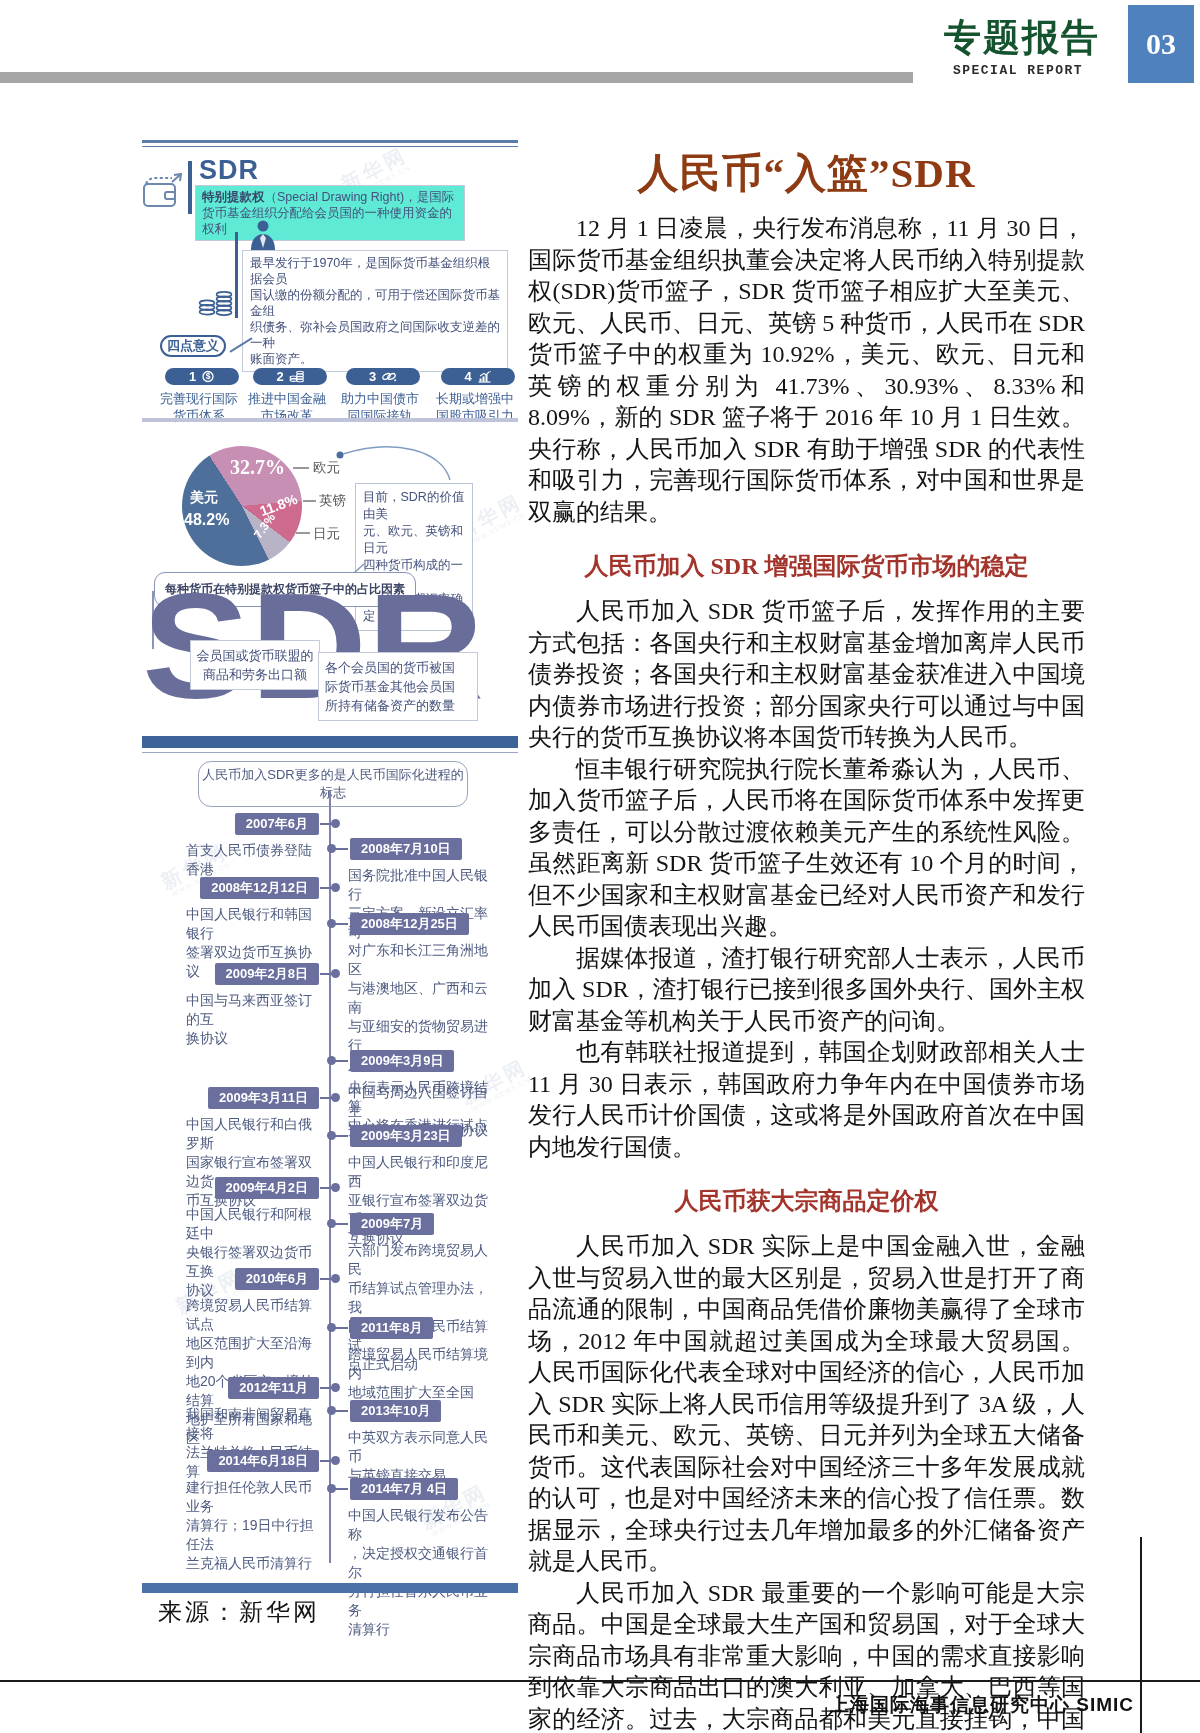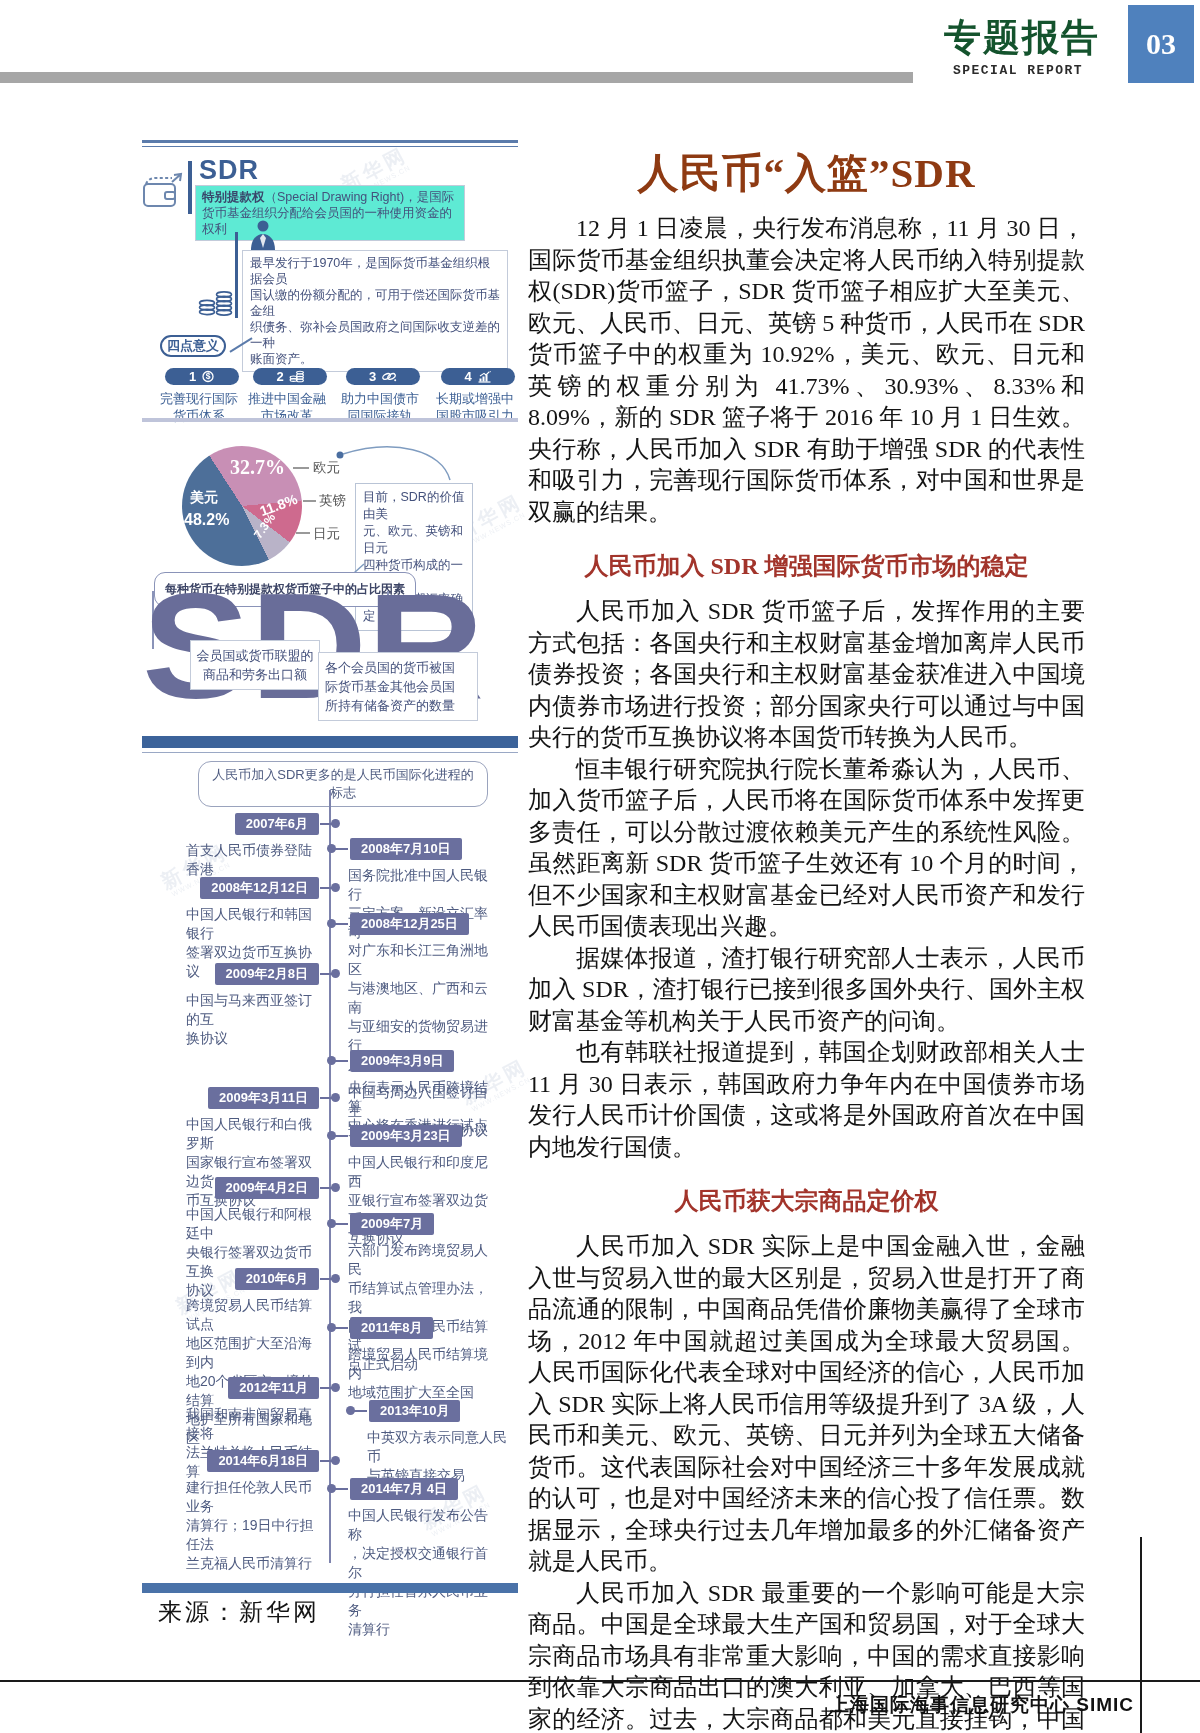--- a/index.html
+++ b/index.html
@@ -68,21 +68,21 @@
   .big-sdr{position:absolute;left:0px;top:443px;width:376px;font-size:150px;line-height:1;font-weight:900;
            color:#696d99;letter-spacing:0px;transform:scaleX(1.08);transform-origin:left;}
   .bk1{position:absolute;left:48px;top:512px;width:120px;border:1px solid #c3cbda;background:#fff;
        padding:5px 4px;text-align:center;font-size:13px;line-height:19px;color:#44517c;white-space:pre-line;}
   .bk2{position:absolute;left:176px;top:524px;width:146px;border:1px solid #c3cbda;background:#fff;
        padding:5px 6px;font-size:13px;line-height:19px;color:#44517c;white-space:pre-line;}
 
   .tl-bar{position:absolute;left:0;top:608px;width:376px;height:12px;background:#3c639a;}
   .tl-bar2{position:absolute;left:0;top:624px;width:376px;height:1px;background:#9aa8c5;}
   .tl-header{position:absolute;left:56px;top:633px;width:264px;border:1px solid #9aa3bd;border-radius:13px;
-             padding:4px 12px;text-align:center;font-size:13px;color:#4e5b80;background:#fff;}
+             padding:4px 2px;text-align:center;font-size:13px;color:#4e5b80;background:#fff;}
   .tl-line{position:absolute;left:187px;top:662px;width:2px;height:773px;background:#7d83ad;}
   .tli{position:absolute;}
   .tli.l{left:38px;width:136px;margin-left:6px;}
   .tli.r{left:206px;width:148px;}
   .tl-date{display:table;background:#6a6f9e;color:#fff;font-size:13px;font-weight:bold;
            padding:2px 11px;border-radius:2px;white-space:nowrap;}
   .l .tl-date{margin-left:auto;margin-right:3px;}
   .r .tl-date{margin-left:2px;}
   .tl-text{margin-top:6px;font-size:14px;line-height:19px;color:#4e5b80;white-space:pre-line;}
   .tl-text.t2{margin-top:9px;}
@@ -340,21 +340,21 @@
         <div class="tl-text">跨境贸易人民币结算境内
 地域范围扩大至全国</div>
       </div>
     <div class="tli l" style="top:1249px;">
         <div class="tl-date">2012年11月</div>
         <span class="conn"></span>
         <span class="dot"></span>
         <div class="tl-text">我国和南非间贸易直接将
 法兰特兑换人民币结算</div>
       </div>
-    <div class="tli r" style="top:1272px;margin-left:19px;">
+    <div class="tli r" style="top:1272px;">
         <div class="tl-date">2013年10月</div>
         <span class="conn"></span>
         <span class="dot"></span>
         <div class="tl-text">中英双方表示同意人民币
 与英镑直接交易</div>
       </div>
     <div class="tli l" style="top:1322px;">
         <div class="tl-date">2014年6月18日</div>
         <span class="conn"></span>
         <span class="dot"></span>

